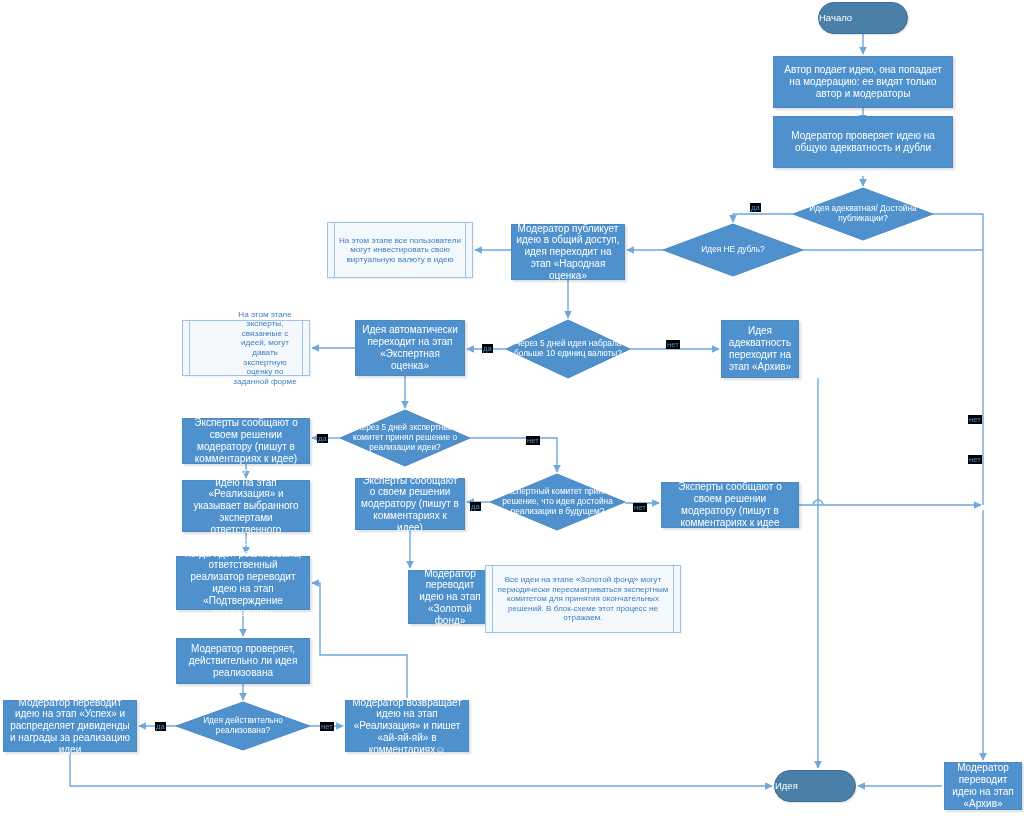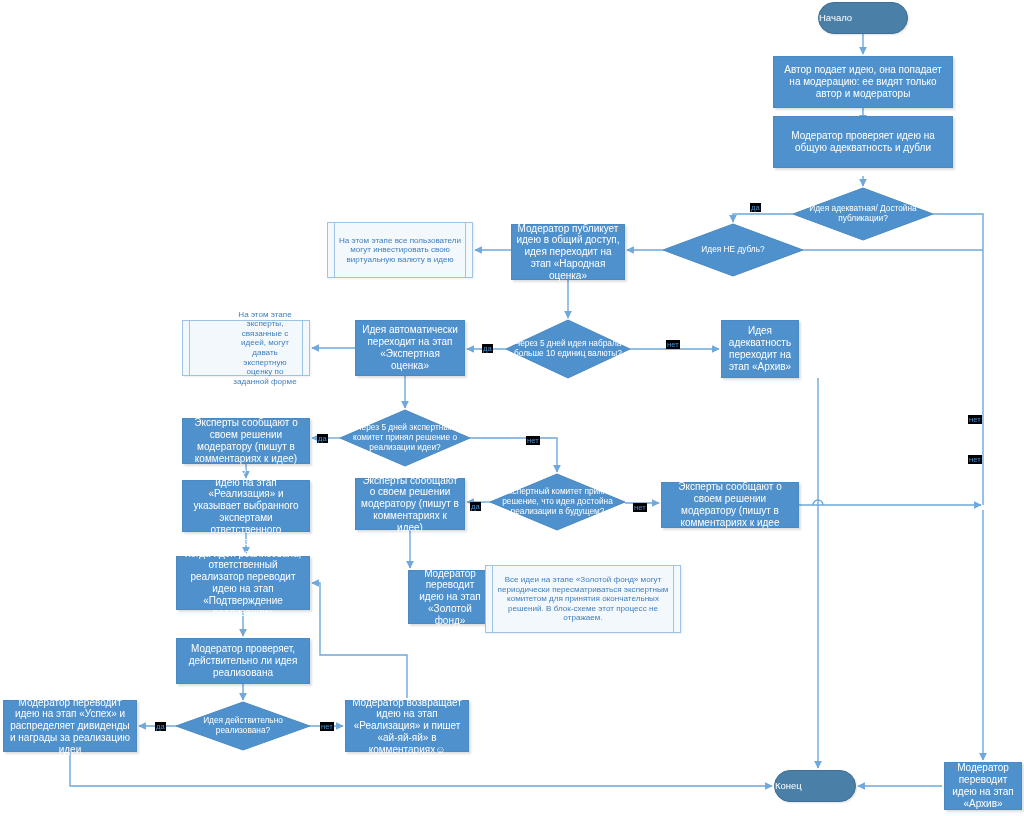--- a/index.html
+++ b/index.html
@@ -282,21 +282,21 @@
 
   <div class="node process" style="left:3px;top:700px;width:134px;height:52px;">
     <span>Модератор переводит идею на этап «Успех» и распределяет дивиденды и награды за реализацию идеи</span>
   </div>
 
   <div class="node process" style="left:345px;top:700px;width:124px;height:52px;">
     <span>Модератор возвращает идею на этап «Реализация» и пишет «ай-яй-яй» в комментариях☺</span>
   </div>
 
   <div class="node terminator" style="left:774px;top:770px;width:82px;height:32px;">
-    <span>Конец</span>
+    <span>Идея</span>
   </div>
 
   <div class="node process" style="left:944px;top:762px;width:78px;height:48px;">
     <span>Модератор переводит идею на этап «Архив»</span>
   </div>
 
   <div class="edge-label" style="left:750px;top:203px;">да</div>
   <div class="edge-label" style="left:482px;top:344px;">да</div>
   <div class="edge-label" style="left:666px;top:340px;">нет</div>
   <div class="edge-label" style="left:317px;top:434px;">да</div>

